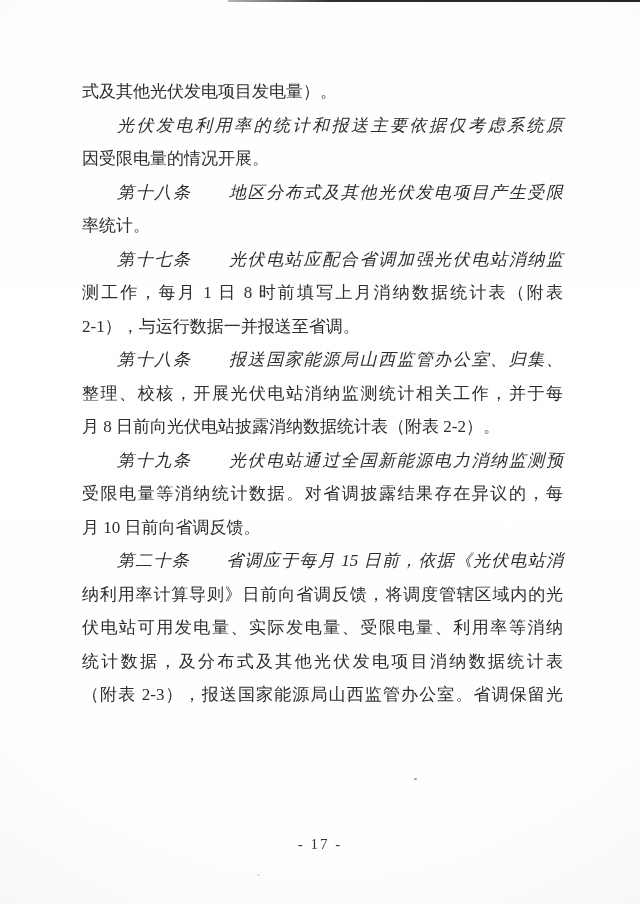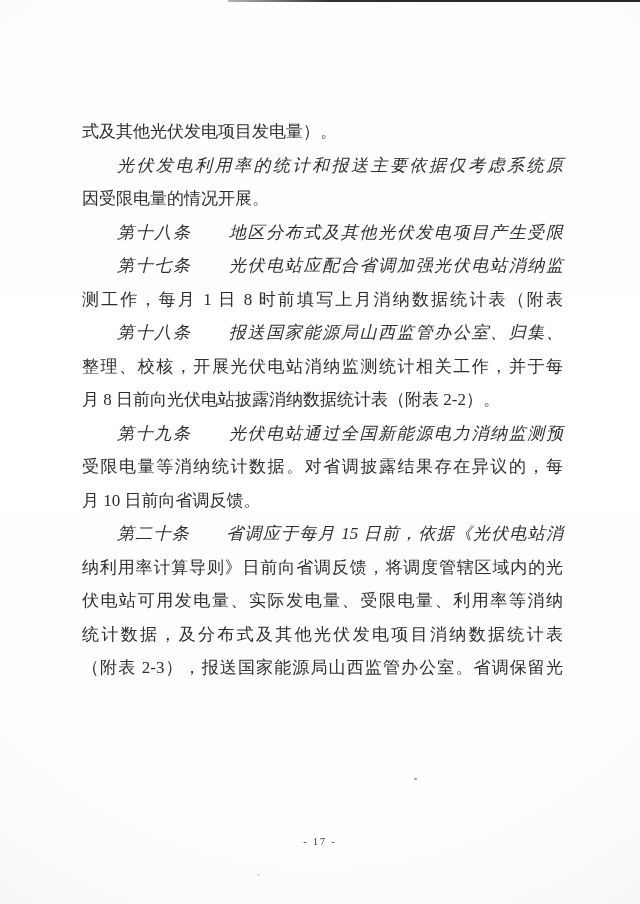--- a/index.html
+++ b/index.html
@@ -27,42 +27,41 @@
   }
   .body-text {
     position: absolute;
     left: 82px;
     top: 75px;
     width: 481px;
     color: #2e2d2a;
     font-size: 17px;
     line-height: 33.5px;
     text-rendering: optimizeLegibility;
-    margin-top: 40px;
   }
   .line {
     height: 33.5px;
     overflow: visible;
     text-align: left;
   }
   .line.fill {
     text-align: justify;
     text-align-last: justify;
   }
   .line.indent {
     text-indent: 35px;
     font-style: italic;
   }
   .page-num {
     position: absolute;
     top: 836px;
     left: 0;
     right: 0;
     text-align: center;
-    font-size: 10px;
+    font-size: 15px;
     letter-spacing: 2px;
     color: #35342f;
   }
   .speck {
     position: absolute;
     width: 3px;
     height: 2px;
     background: rgba(70,68,64,0.55);
     border-radius: 50%;
   }
@@ -73,22 +72,24 @@
 <body>
 
 <div class="page">
   <div class="scan-line"></div>
 
   <div class="body-text">
       <div class="line">式及其他光伏发电项目发电量）。</div>
       <div class="line indent fill">光伏发电利用率的统计和报送主要依据仅考虑系统原</div>
       <div class="line">因受限电量的情况开展。</div>
       <div class="line indent fill">第十八条　　地区分布式及其他光伏发电项目产生受限</div>
+      <div class="line">率统计。</div>
       <div class="line indent fill">第十七条　　光伏电站应配合省调加强光伏电站消纳监</div>
       <div class="line fill">测工作，每月 1 日 8 时前填写上月消纳数据统计表（附表</div>
+      <div class="line">2-1），与运行数据一并报送至省调。</div>
       <div class="line indent fill">第十八条　　报送国家能源局山西监管办公室、归集、</div>
       <div class="line fill">整理、校核，开展光伏电站消纳监测统计相关工作，并于每</div>
       <div class="line">月 8 日前向光伏电站披露消纳数据统计表（附表 2-2）。</div>
       <div class="line indent fill">第十九条　　光伏电站通过全国新能源电力消纳监测预</div>
       <div class="line fill">受限电量等消纳统计数据。对省调披露结果存在异议的，每</div>
       <div class="line">月 10 日前向省调反馈。</div>
       <div class="line indent fill">第二十条　　省调应于每月 15 日前，依据《光伏电站消</div>
       <div class="line fill">纳利用率计算导则》日前向省调反馈，将调度管辖区域内的光</div>
       <div class="line fill">伏电站可用发电量、实际发电量、受限电量、利用率等消纳</div>
       <div class="line fill">统计数据，及分布式及其他光伏发电项目消纳数据统计表</div>

